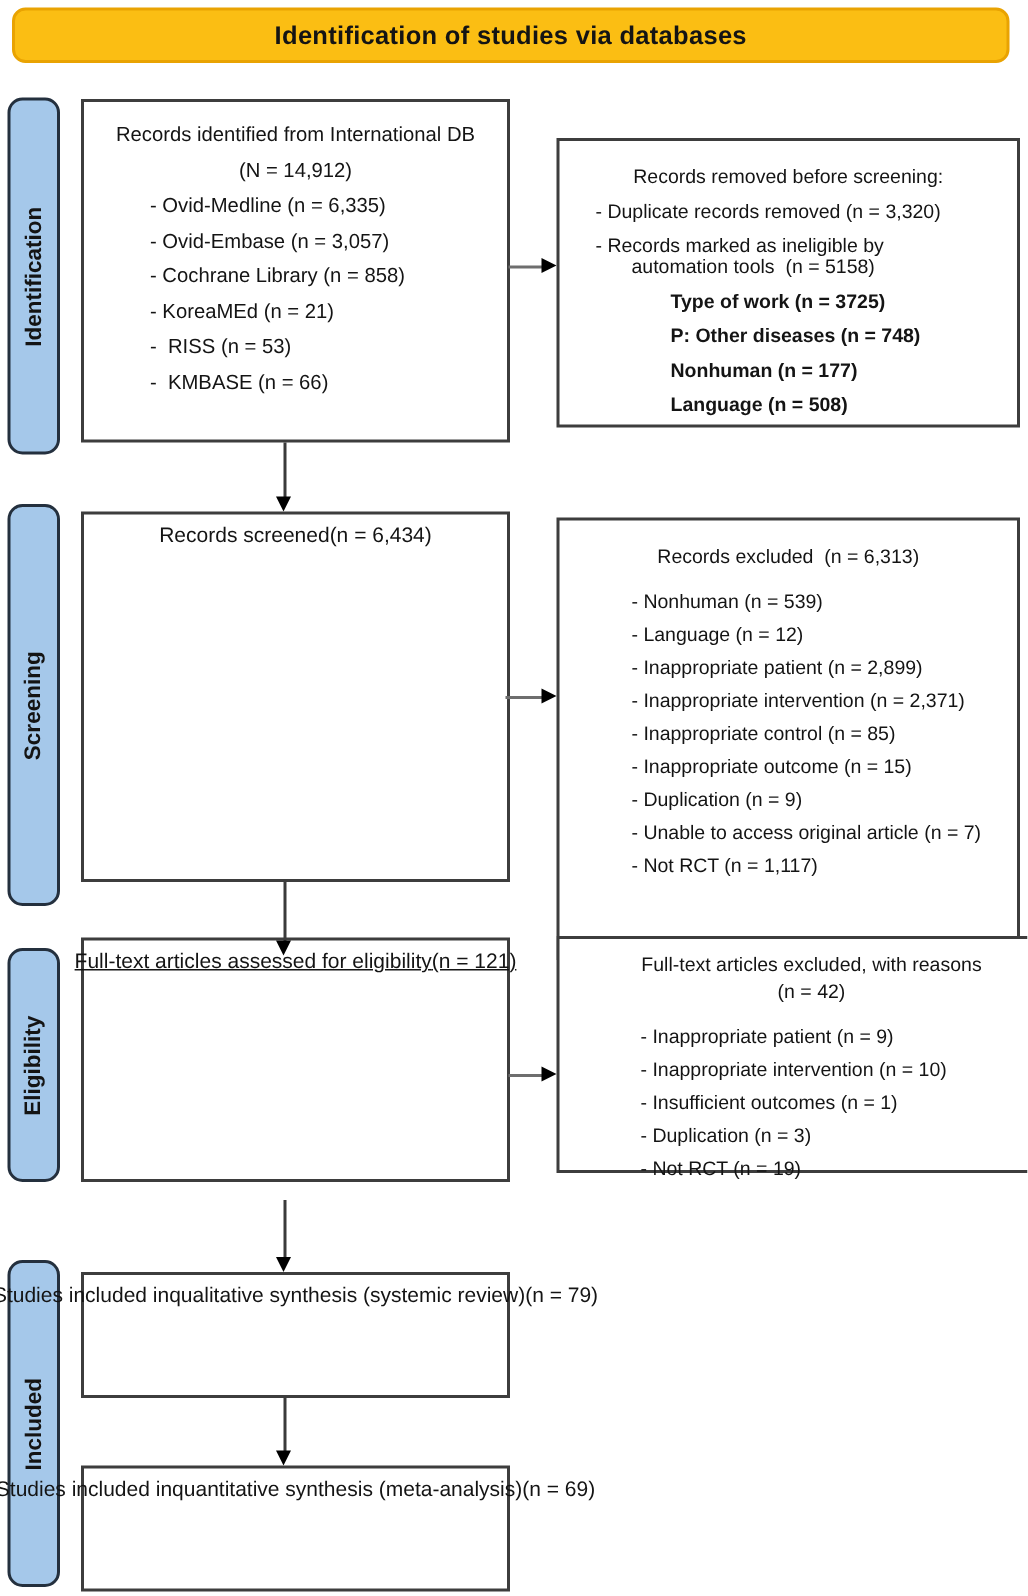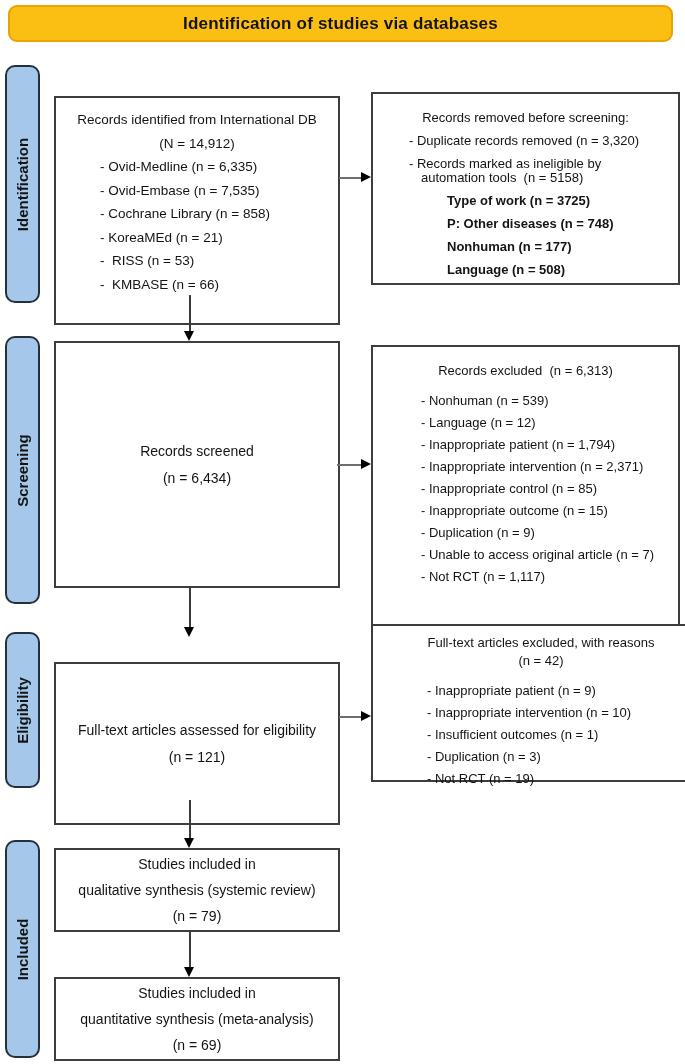--- a/index.html
+++ b/index.html
@@ -23,39 +23,39 @@
   #stage-screening{top:336px;height:268px}
   #stage-eligibility{top:632px;height:156px}
   #stage-included{top:840px;height:218px}
 
   .box{
     position:absolute;background:#fff;border:2px solid var(--box-border,#3D3D3D);
     box-sizing:border-box;
   }
   .line{white-space:nowrap;}
   .line.c{text-align:center;}
-  .vcenter{display:flex;flex-direction:column;justify-content:center;}
+  .vcenter{display:flex;flex-direction:row;justify-content:center;}
   .vcenter .line{line-height:27px;}
 
-  #box-identified{left:54px;top:66px;width:286px;height:229px;font-size:13.5px;padding-top:10px;margin-top:30px;}
+  #box-identified{left:54px;top:66px;width:286px;height:229px;font-size:13.5px;padding-top:10px;}
   #box-identified .line{line-height:23.5px;}
   #box-identified .i1{margin-left:44px;}
 
   #box-removed{left:371px;top:92px;width:309px;height:193px;font-size:13px;padding-top:12px;}
   #box-removed .line{line-height:23px;}
-  #box-removed .i1{margin-left:36px;}
+  #box-removed .i1{margin-left:24px;}
   #box-removed .i1b{margin-left:48px;}
   #box-removed .i2{margin-left:74px;font-weight:bold;}
 
   #box-screened{left:54px;top:341px;width:286px;height:247px;font-size:14px;}
   #box-excluded{left:371px;top:345px;width:309px;height:295px;font-size:13px;padding-top:13px;}
   #box-excluded .line{line-height:22px;}
   #box-excluded .i1{margin-left:48px;}
 
-  #box-fulltext{left:54px;top:662px;width:286px;height:163px;font-size:14px;}
+  #box-fulltext{left:54px;top:625px;width:286px;height:163px;font-size:14px;text-decoration:underline;}
   #box-ft-excluded{left:371px;top:624px;width:340px;height:158px;font-size:13px;padding-top:6px;}
   #box-ft-excluded .line{line-height:22px;}
   #box-ft-excluded .i1{margin-left:54px;}
 
   #box-qualitative{left:54px;top:848px;width:286px;height:84px;font-size:14px;}
   #box-quantitative{left:54px;top:977px;width:286px;height:84px;font-size:14px;}
   #box-qualitative .line,#box-quantitative .line{line-height:26px;}
 
   .mt{margin-top:8px;}
   .tight{margin-top:-9px;}
@@ -97,21 +97,21 @@
     <span>Eligibility</span>
   </div>
   <div class="stage" id="stage-included">
     <span>Included</span>
   </div>
 
   <div class="box" id="box-identified">
       <div class="line c">Records identified from International DB</div>
       <div class="line c">(N = 14,912)</div>
       <div class="line i1">- Ovid-Medline (n = 6,335)</div>
-      <div class="line i1">- Ovid-Embase (n = 7,535)</div>
+      <div class="line i1">- Ovid-Embase (n = 3,057)</div>
       <div class="line i1">- Cochrane Library (n = 858)</div>
       <div class="line i1">- KoreaMEd (n = 21)</div>
       <div class="line i1">- &nbsp;RISS (n = 53)</div>
       <div class="line i1">- &nbsp;KMBASE (n = 66)</div>
     </div>
   <div class="box" id="box-removed">
       <div class="line c">Records removed before screening:</div>
       <div class="line i1">- Duplicate records removed (n = 3,320)</div>
       <div class="line i1">- Records marked as ineligible by</div>
       <div class="line i1b tight">automation tools &nbsp;(n = 5158)</div>
@@ -121,21 +121,21 @@
       <div class="line i2">Language (n = 508)</div>
     </div>
   <div class="box vcenter" id="box-screened">
       <div class="line c">Records screened</div>
       <div class="line c">(n = 6,434)</div>
     </div>
   <div class="box" id="box-excluded">
       <div class="line c">Records excluded &nbsp;(n = 6,313)</div>
       <div class="line i1 mt">- Nonhuman (n = 539)</div>
       <div class="line i1">- Language (n = 12)</div>
-      <div class="line i1">- Inappropriate patient (n = 1,794)</div>
+      <div class="line i1">- Inappropriate patient (n = 2,899)</div>
       <div class="line i1">- Inappropriate intervention (n = 2,371)</div>
       <div class="line i1">- Inappropriate control (n = 85)</div>
       <div class="line i1">- Inappropriate outcome (n = 15)</div>
       <div class="line i1">- Duplication (n = 9)</div>
       <div class="line i1">- Unable to access original article (n = 7)</div>
       <div class="line i1">- Not RCT (n = 1,117)</div>
     </div>
   <div class="box vcenter" id="box-fulltext">
       <div class="line c">Full-text articles assessed for eligibility</div>
       <div class="line c">(n = 121)</div>

